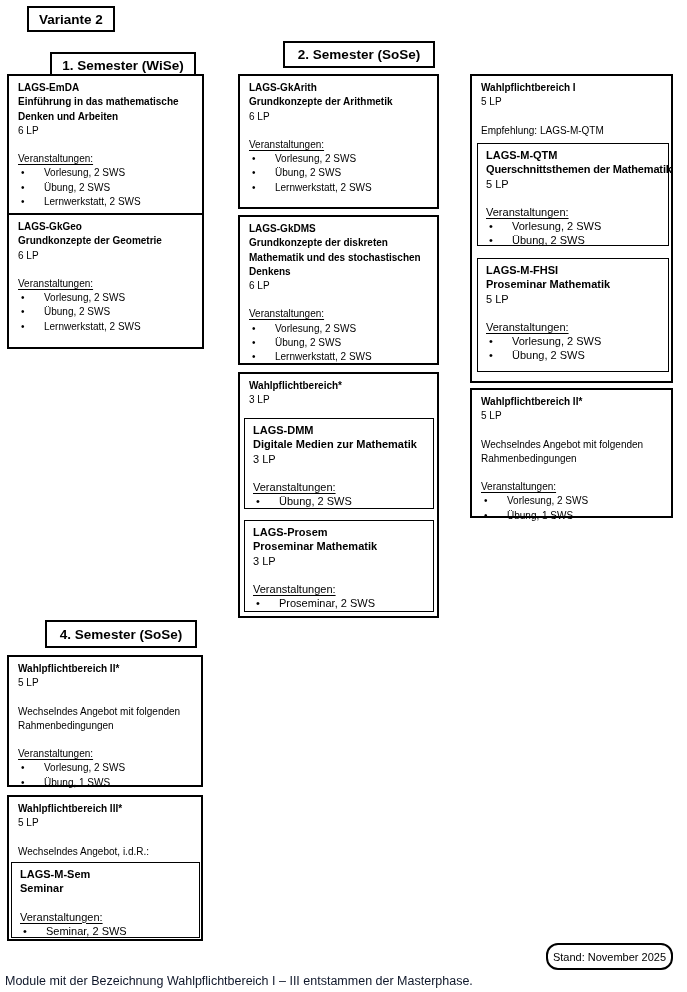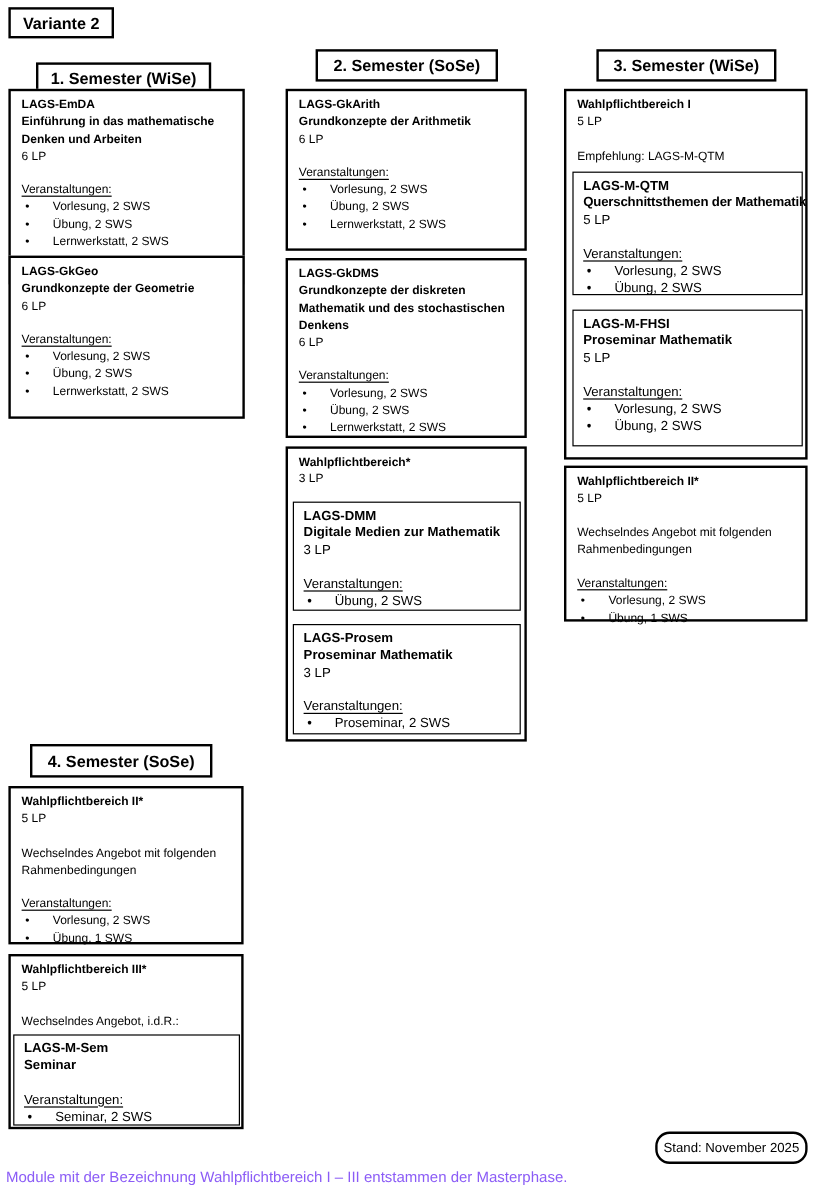--- a/index.html
+++ b/index.html
@@ -2,48 +2,47 @@
 <html><head>
 <meta charset="utf-8">
 <style>
   * { margin:0; padding:0; box-sizing:border-box; }
   html,body { background:#ffffff; }
   body { font-family:"Liberation Sans", sans-serif; color:#000; }
   .page { position:relative; width:687px; height:992px; background:#fff; overflow:hidden; }
 
   .box { position:absolute; background:#fff; border:2px solid #000; }
 
-  .hdr { font-weight:bold; font-size:13.5px; display:flex; align-items:center; justify-content:center; text-align:center; }
+  .hdr { font-weight:bold; font-size:13.5px; display:flex; align-items:center; justify-content:center; text-align:center;margin-left:20px; }
 
   .module { font-size:10px; line-height:14.3px; padding:5px 5px 0 9px; }
   .module .code  { font-weight:bold; }
   .module .title { font-weight:bold; }
   .nested { position:absolute; background:#fff; border:1px solid #000; font-size:11px; line-height:14.3px; padding:4px 4px 0 8px; }
   .nested .code, .nested .title { font-weight:bold; }
 
   .nw { white-space:nowrap; letter-spacing:-0.15px; }
   .sp { height:14px; }
   .evh { text-decoration:underline; text-underline-offset:2px; }
 
   .brow { display:flex; }
   .bdot { flex:none; width:26px; padding-left:3px; }
 
   .stand { font-size:11px; display:flex; align-items:center; justify-content:center;border-radius:12px; }
-  .footer { position:absolute; left:5px; top:974px; font-size:12.5px; color:#8b5cf6; }
+  .footer { position:absolute; left:5px; top:974px; font-size:12.5px; color:#0f172a; }
 </style>
 </head>
 <body>
 
 <div class="page">
 
   <div class="box hdr" style="left:7px;top:6px;width:88px;height:26px">Variante 2</div>
 
   <div class="box hdr" style="left:30px;top:52px;width:146px;height:27px">1. Semester (WiSe)</div>
   <div class="box hdr" style="left:263px;top:41px;width:152px;height:27px">2. Semester (SoSe)</div>
-  <div class="box hdr" style="left:497px;top:41px;width:150px;height:27px">3. Semester (WiSe)</div>
   <div class="box hdr" style="left:25px;top:620px;width:152px;height:28px">4. Semester (SoSe)</div>
 
   <div class="box module" style="left:7px;top:74px;width:197px;height:163px">
     <div class="code">LAGS-EmDA</div>
     <div class="title">Einführung in das mathematische Denken und Arbeiten</div>
     <div class="lp">6 LP</div>
     <div class="sp"></div>
     <div class="evh">Veranstaltungen:</div>
     <div class="brow">
         <span class="bdot">•</span>

